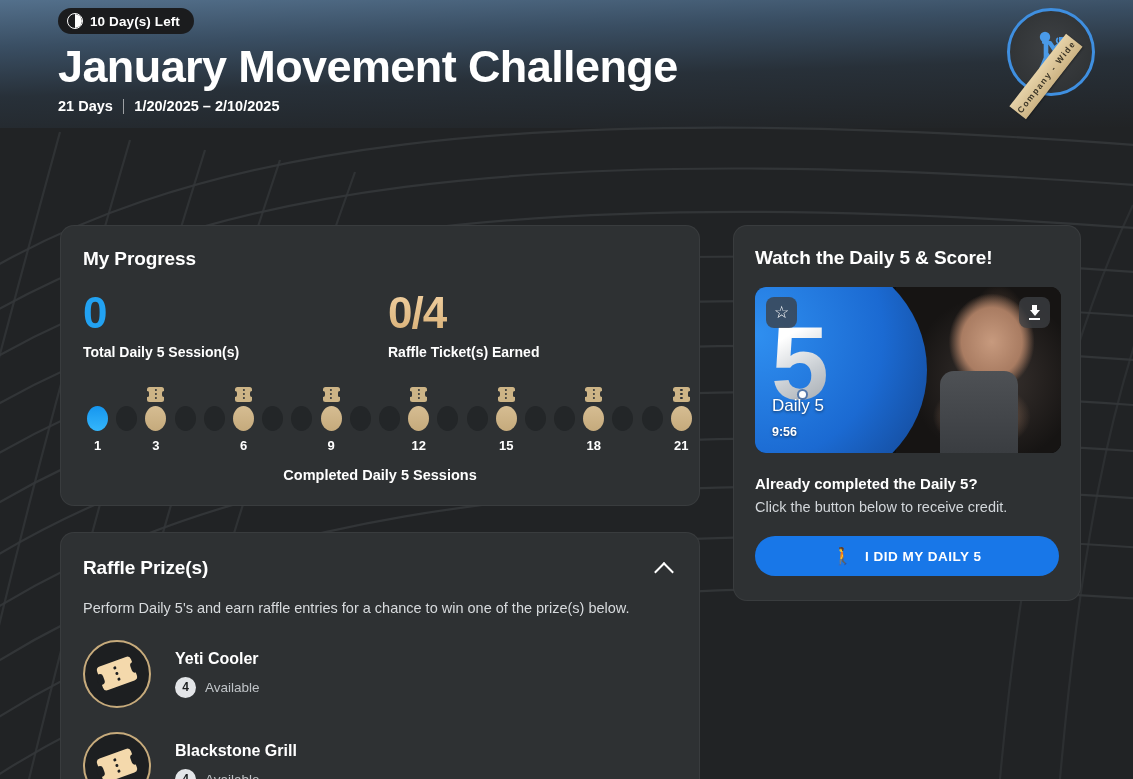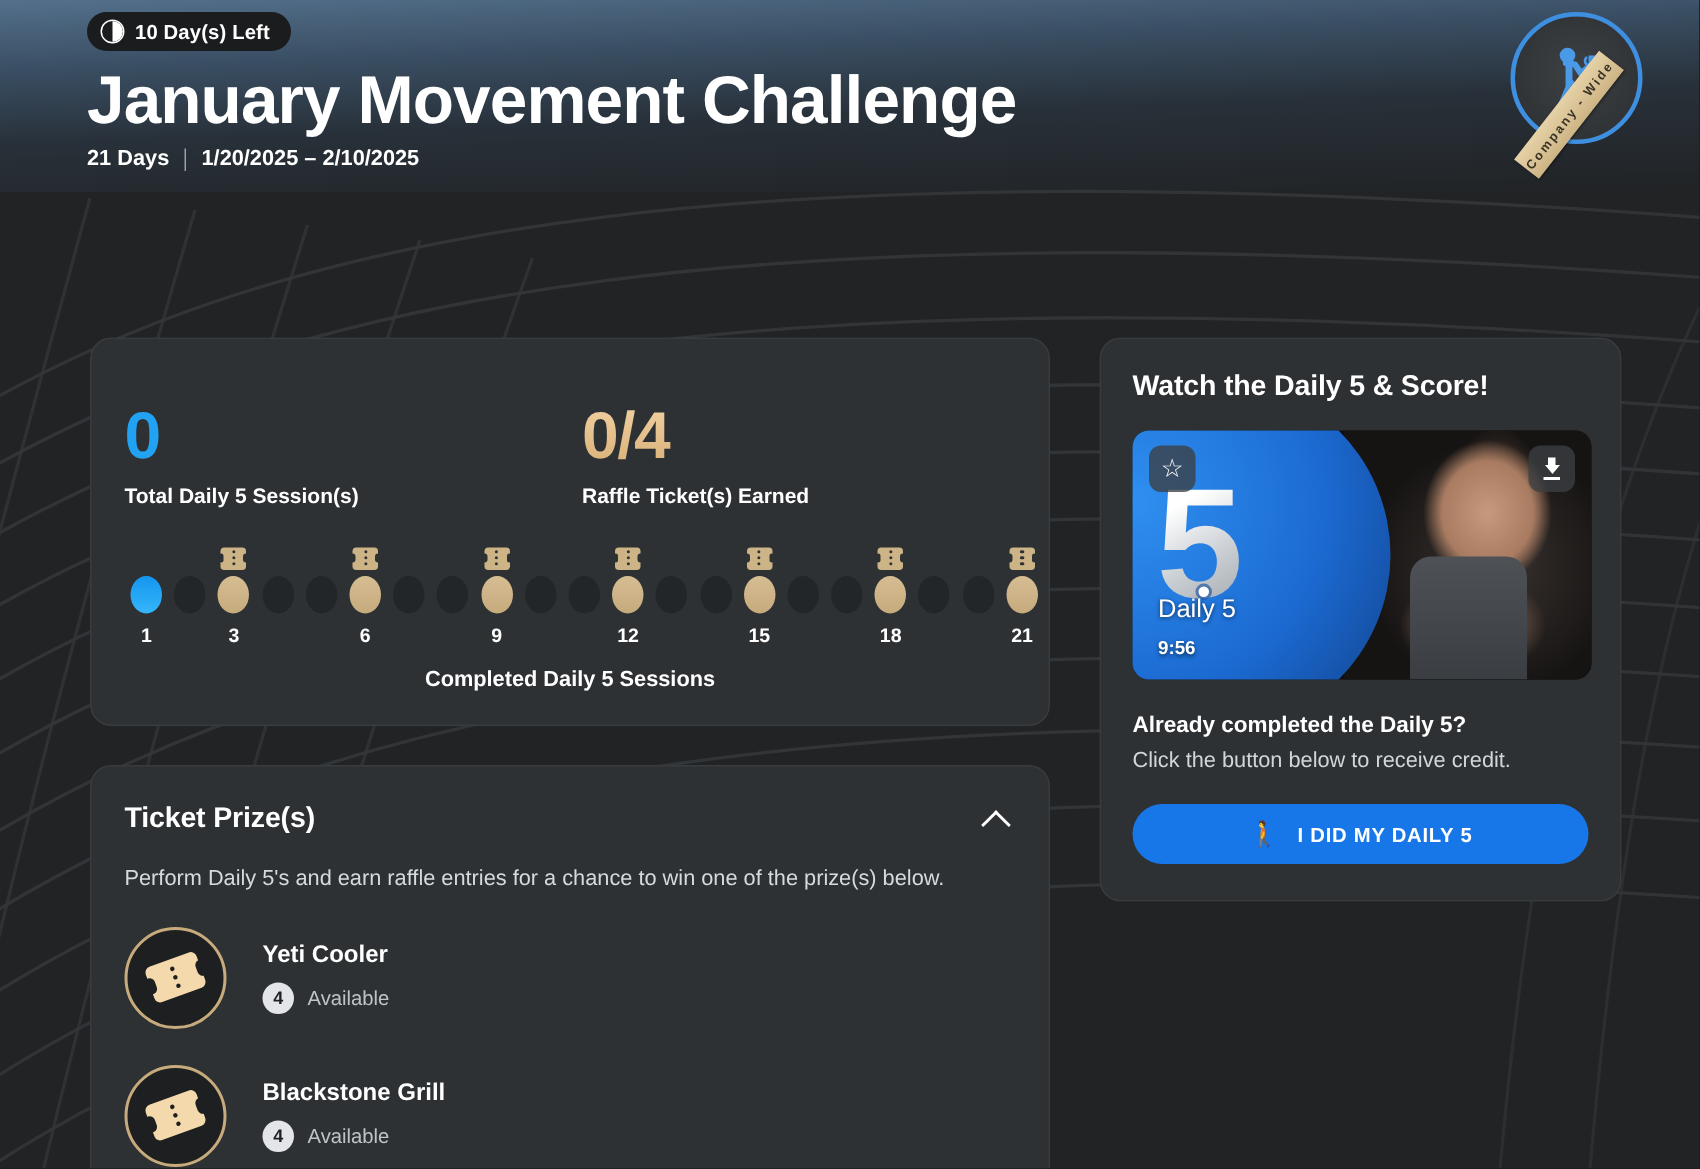--- a/index.html
+++ b/index.html
@@ -339,20 +339,21 @@
         <span>Company - Wide</span>
       </div>
     </div>
   </div>
 
   <div class="content">
 
     <div class="col-left">
 
       <div class="card progress-card">
+        <div class="card-title">My Progress</div>
 
         <div class="stats-row">
           <div class="stat sessions">
             <div class="stat-num blue">0</div>
             <div class="stat-label">Total Daily 5 Session(s)</div>
           </div>
           <div class="stat tickets">
             <div class="stat-num gold">0/4</div>
             <div class="stat-label">Raffle Ticket(s) Earned</div>
           </div>
@@ -553,21 +554,21 @@
               <div>
                 <span>21</span>
               </div>
             </div>
           <div class="track-caption">Completed Daily 5 Sessions</div>
         </div>
       </div>
 
       <div class="card raffle-card">
         <div class="raffle-head">
-          <div class="card-title">Ticket Prize(s)</div>
+          <div class="card-title">Raffle Prize(s)</div>
           <div class="chev"></div>
         </div>
         <div class="raffle-desc">Perform Daily 5's and earn raffle entries for a chance to win one of the prize(s) below.</div>
         <div class="prize-list" id="prize-list">
             <div class="prize-item">
               <div class="prize-medal">
                 <div class="ticket-big">
                   <i></i>
                   <i></i>
                   <i></i>

